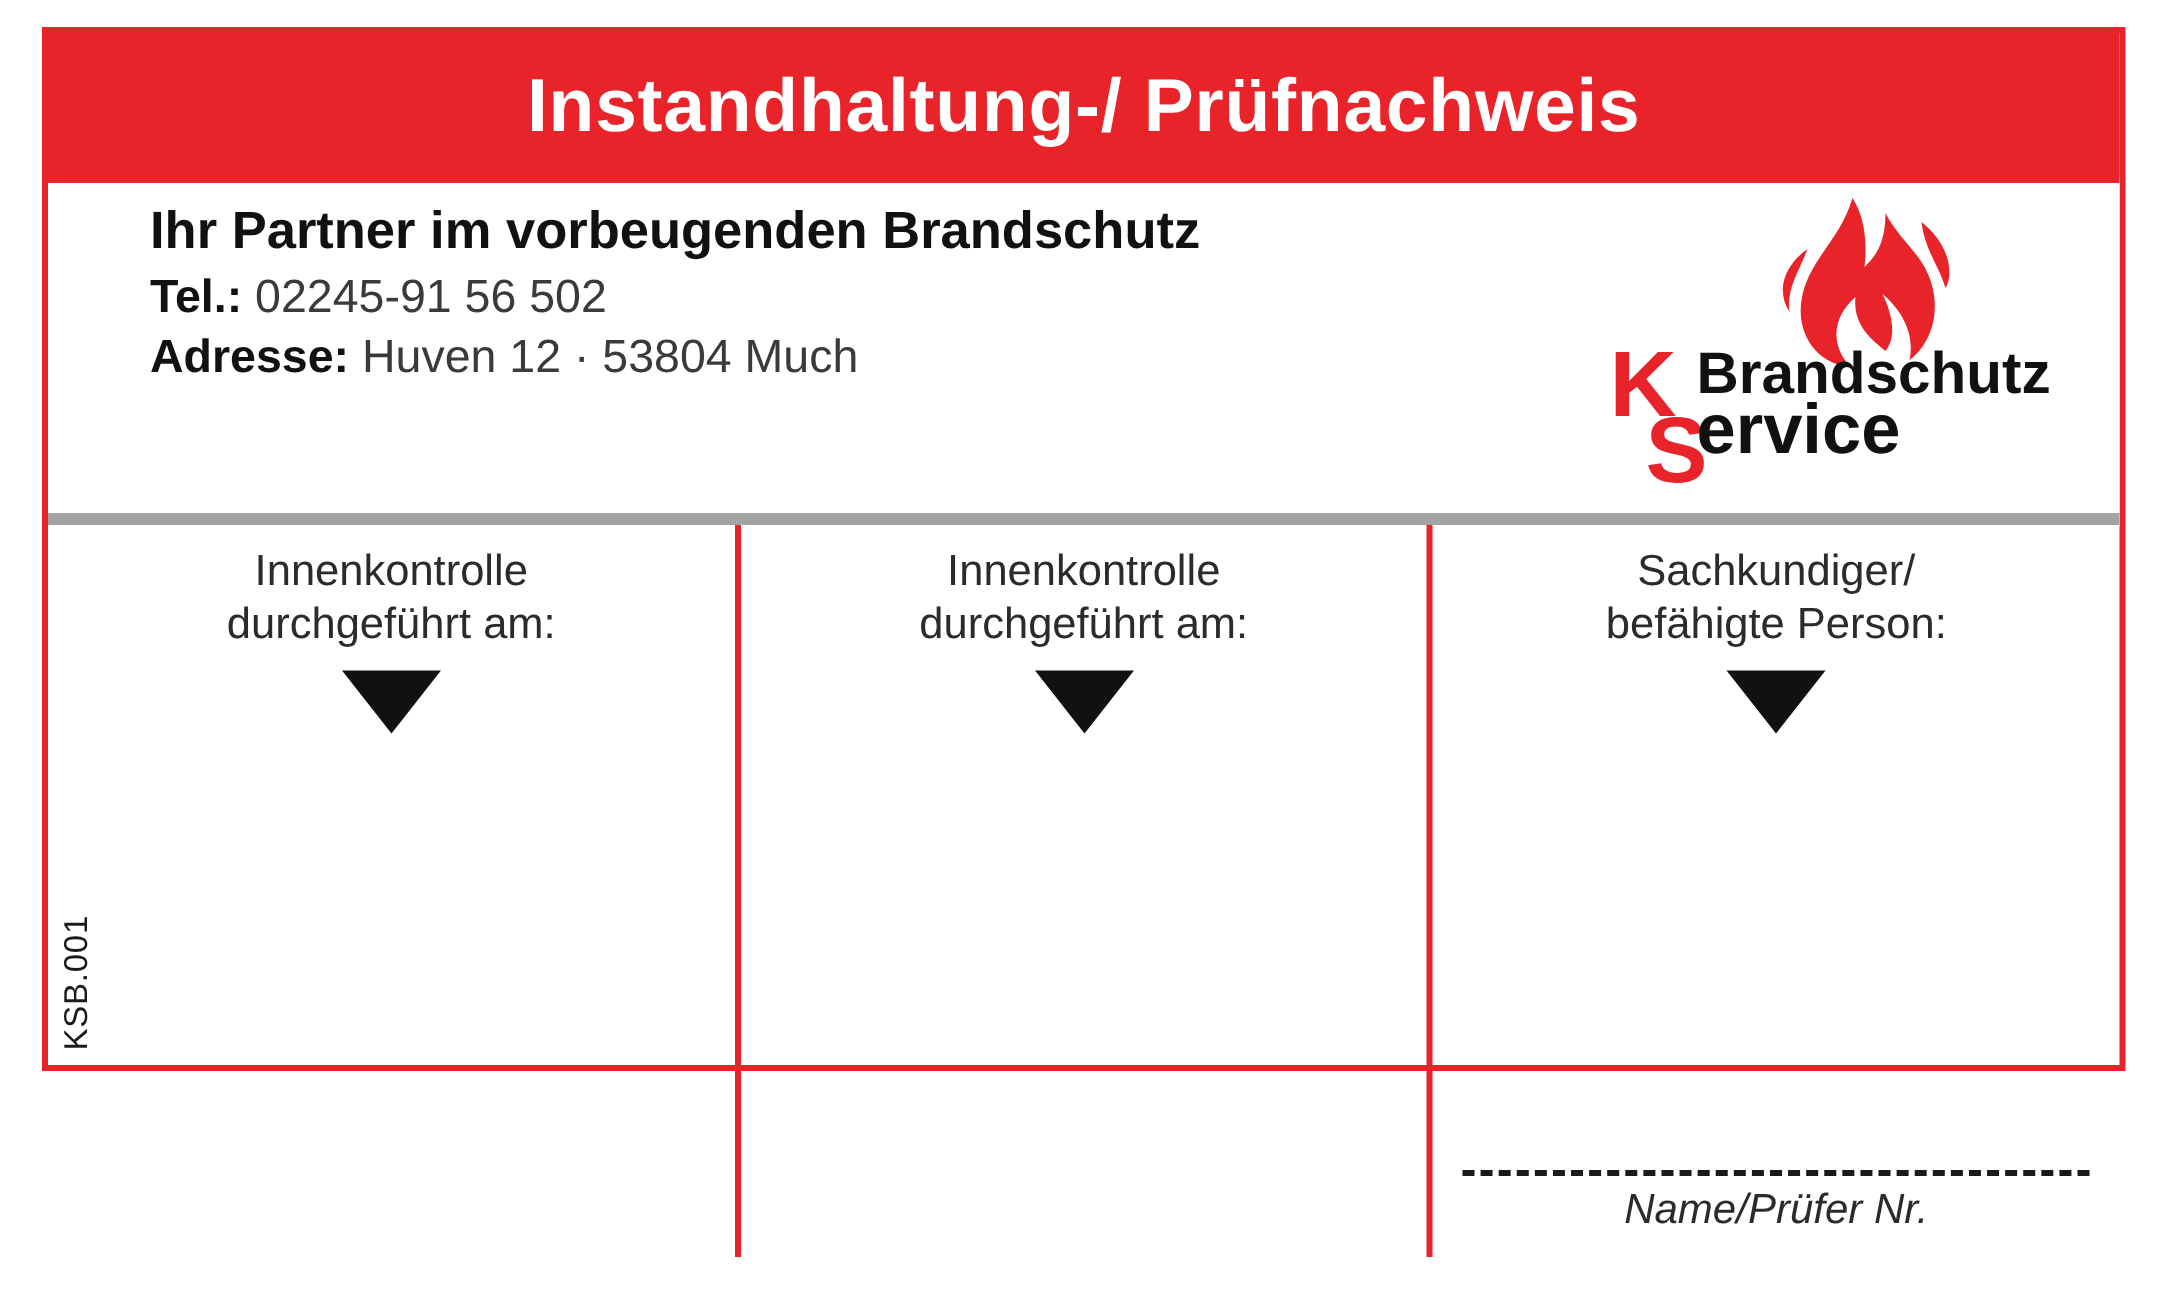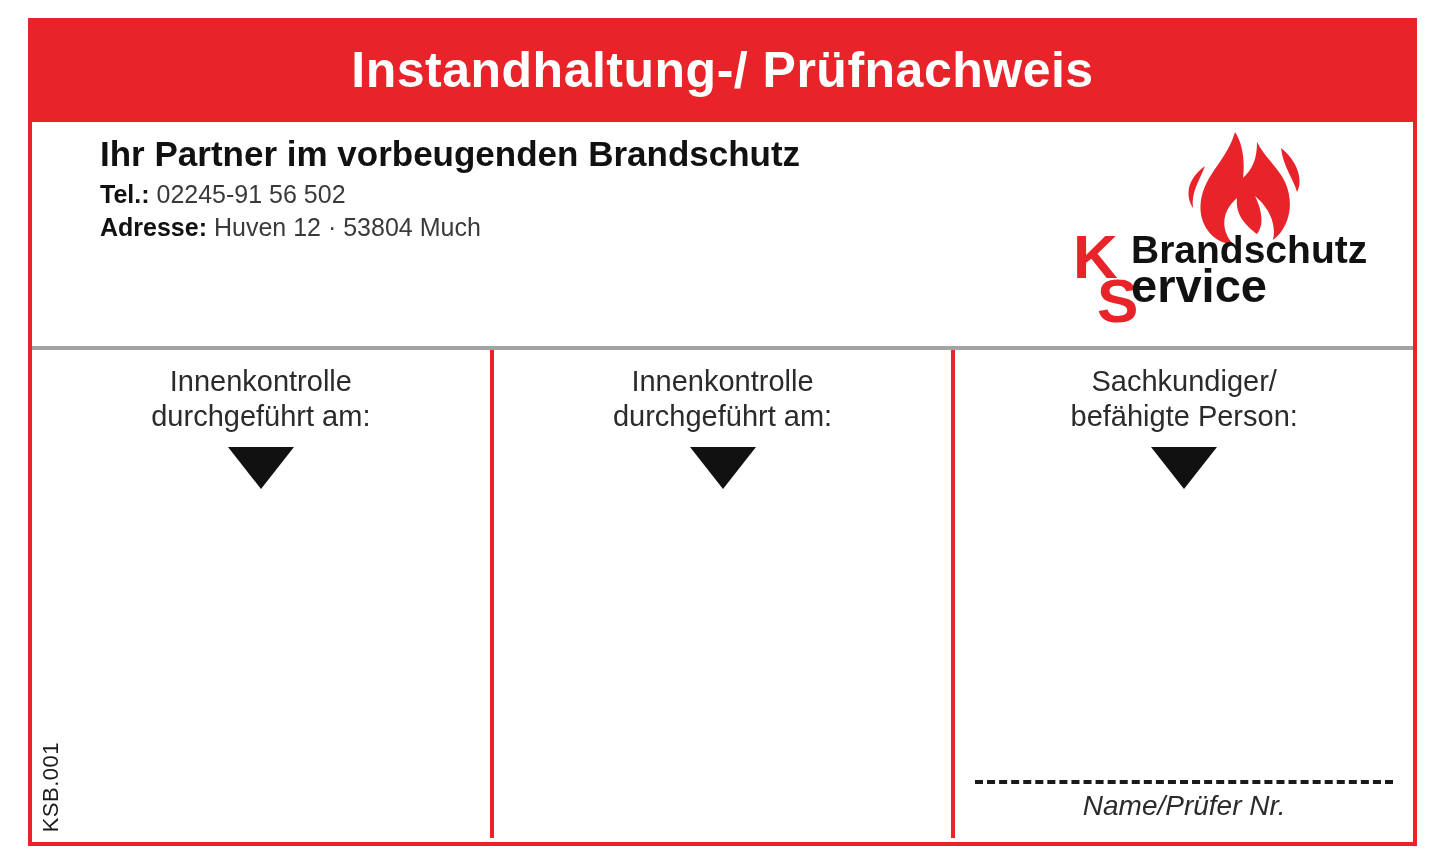--- a/index.html
+++ b/index.html
@@ -12,21 +12,21 @@
     height: 867px;
     font-family: "Liberation Sans", sans-serif;
     overflow: hidden;
   }
 
   .label-card {
     position: absolute;
     left: 28px;
     top: 18px;
     width: 1389px;
-    height: 828px;
+    height: 696px;
     border: 4px solid #E8232A;
     box-sizing: border-box;
     background: #ffffff;
   }
 
   
   .banner {
     height: 96px;
     background: #E8232A;
     display: flex;
@@ -39,39 +39,39 @@
     font-weight: bold;
     letter-spacing: 0.5px;
     white-space: nowrap;
   }
 
   
   .contact-band {
     position: relative;
     height: 232px;
     border-top: 4px solid #E8232A;
-    border-bottom: 4px solid #a3a3a3;
+    border-bottom: 8px solid #a3a3a3;
     box-sizing: border-box;
     background: #ffffff;
   }
   .contact-text {
     position: absolute;
     left: 68px;
     top: 12px;
     width: 960px;
   }
   .slogan {
     font-size: 35px;
     font-weight: bold;
     color: #111111;
     margin: 0 0 6px 0;
     white-space: nowrap;
   }
   .contact-line {
-    font-size: 25px;
+    font-size: 31px;
     color: #3a3a3a;
     margin: 4px 0;
     white-space: nowrap;
   }
   .contact-line .lbl {
     font-weight: bold;
     color: #111111;
   }
 
   

